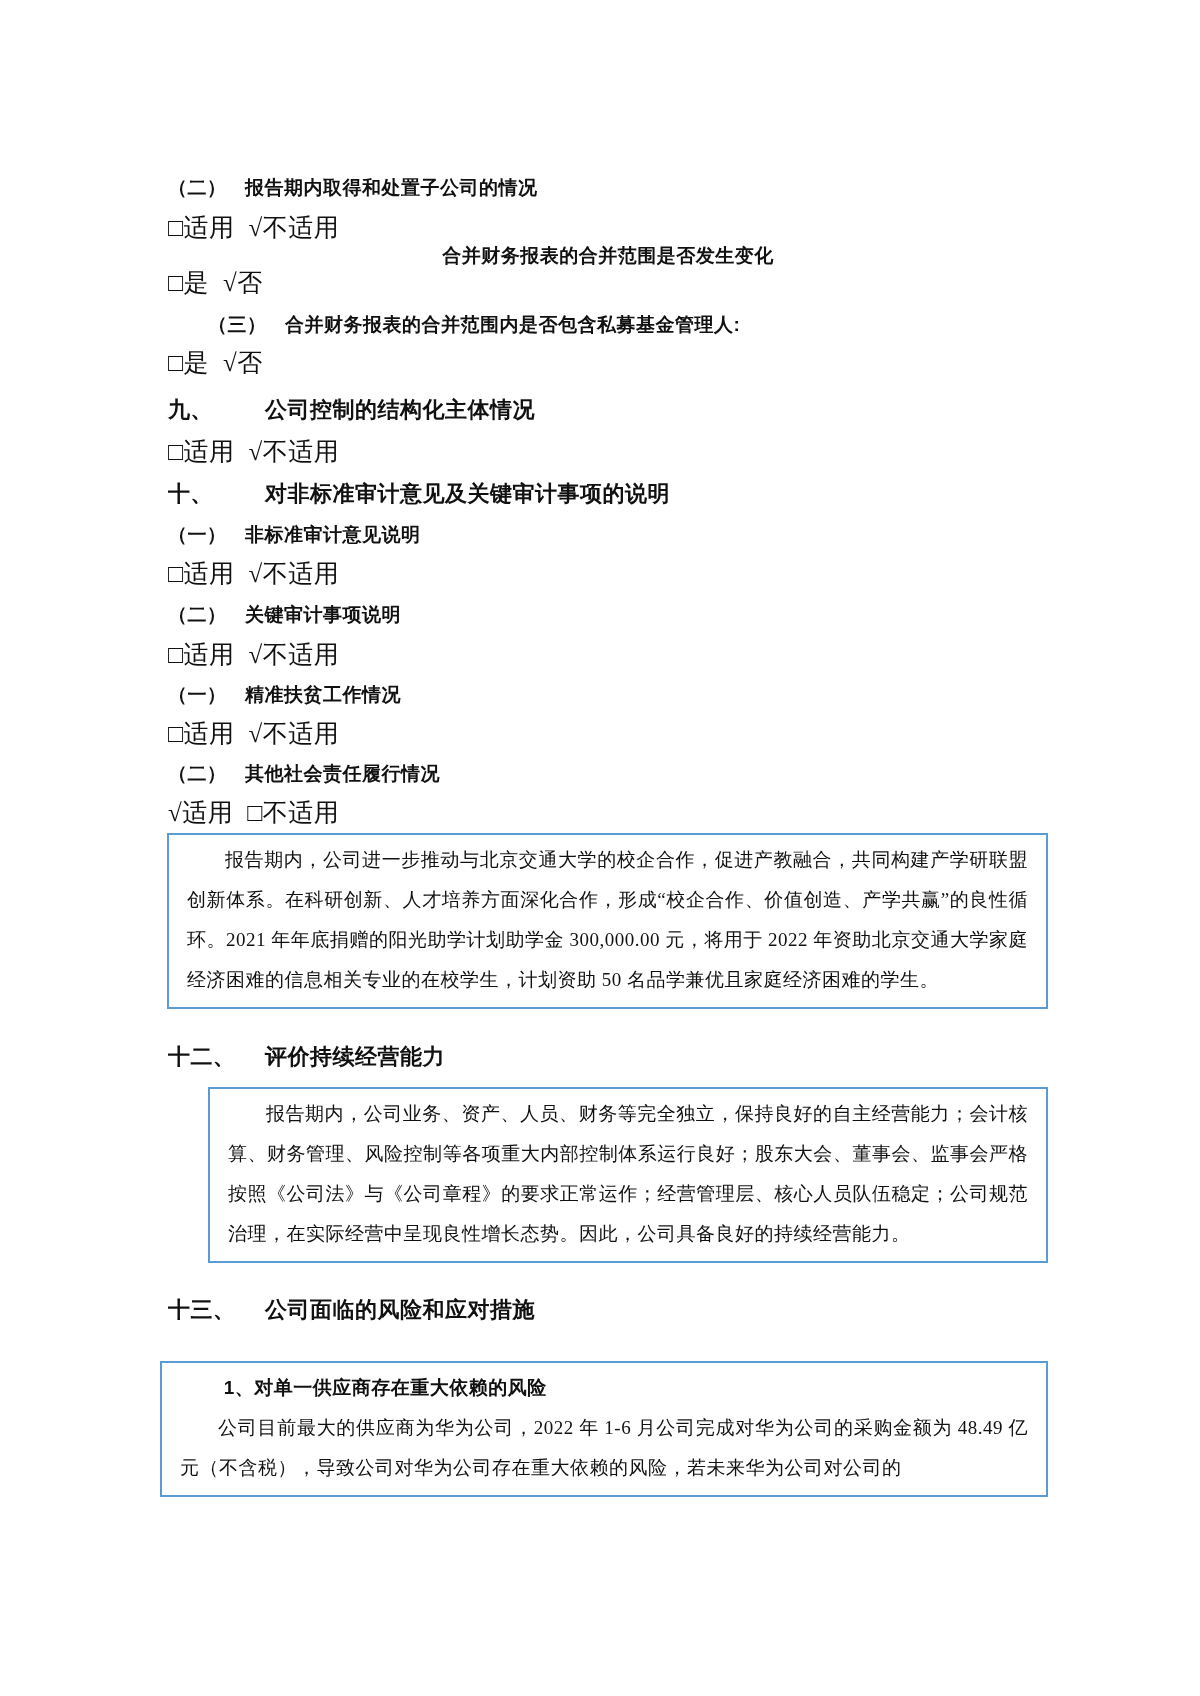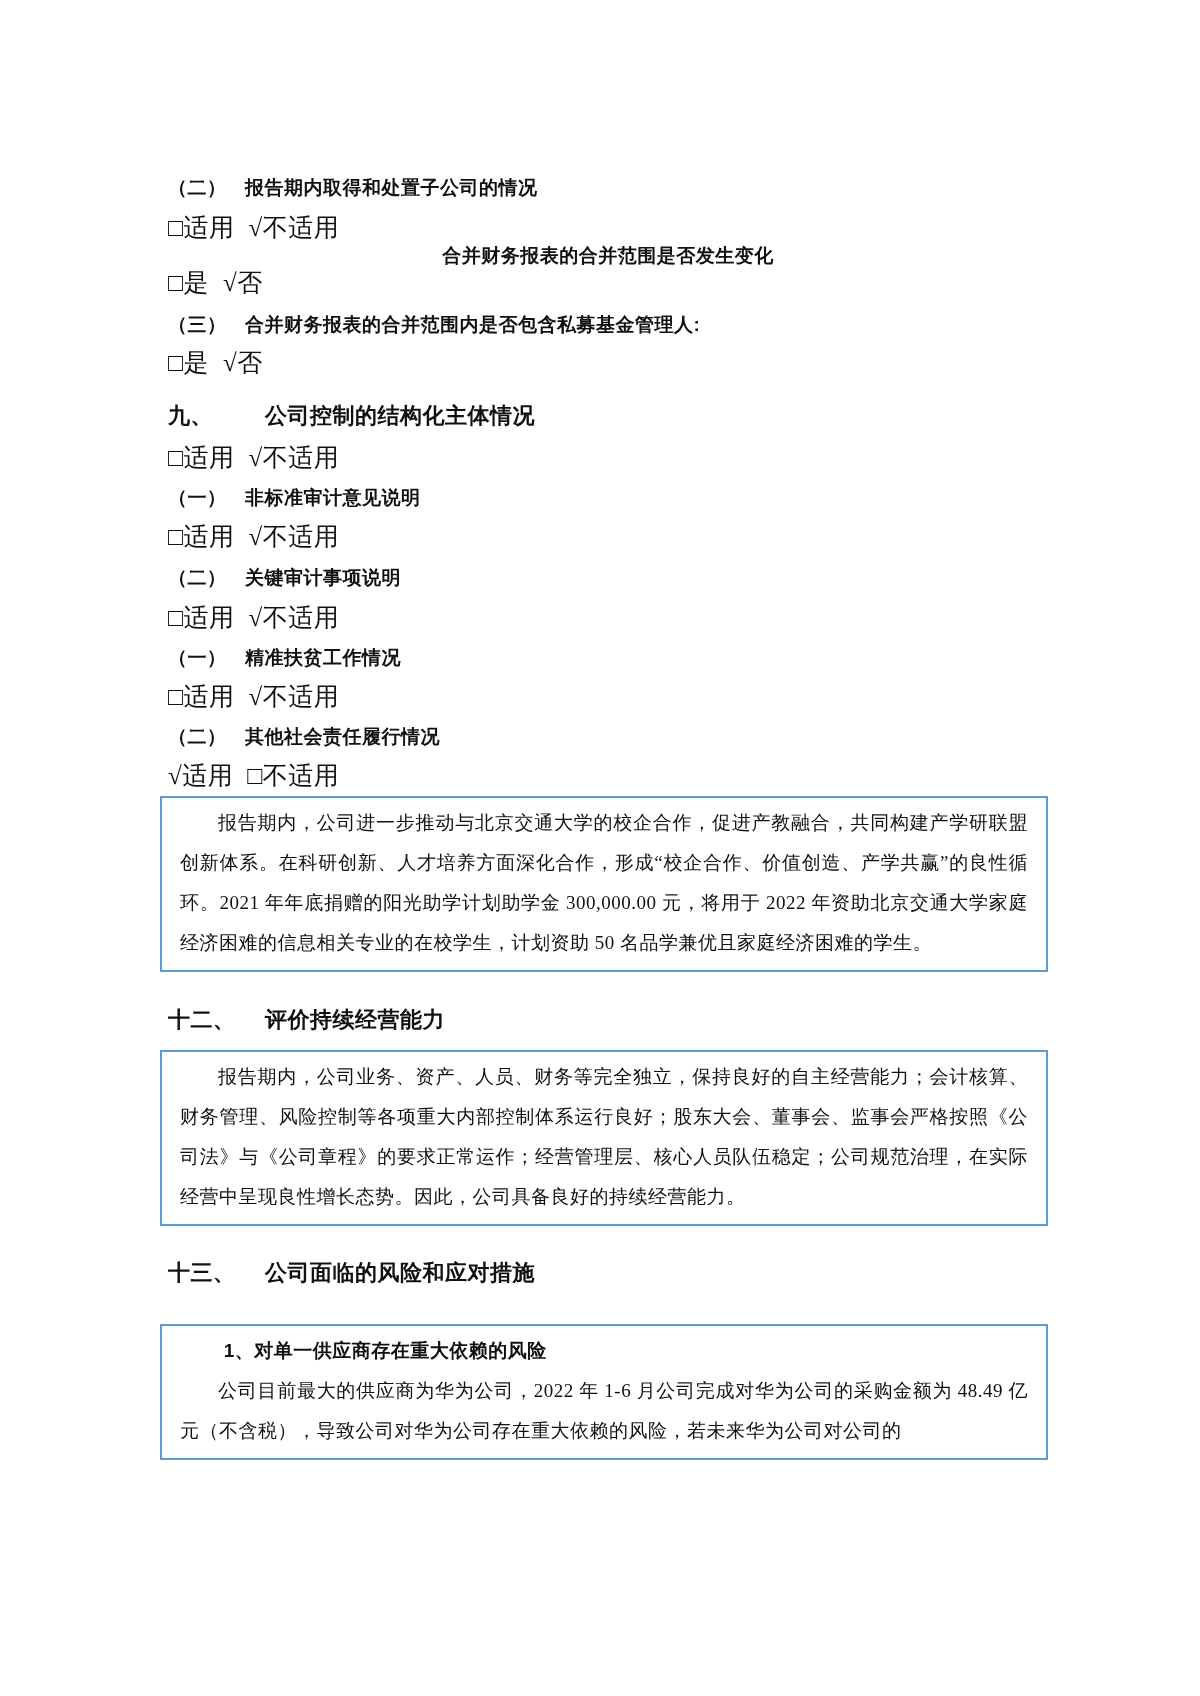--- a/index.html
+++ b/index.html
@@ -71,22 +71,22 @@
   .textbox .box-title {
     font-size: 19px;
     font-weight: bold;
     line-height: 40px;
     text-indent: 2.3em;
     font-family: "Liberation Sans", "DejaVu Sans", sans-serif;
     letter-spacing: 0.5px;
   }
   
   .mt14 { margin-top: 14px; } .mt13 { margin-top: 13px; } .mt12 { margin-top: 12px; }
-  .mt15 { margin-top: 15px; } .mt16 { margin-top: 16px; } .mt18 { margin-top: 26px; }
-  .mt2  { margin-top: 2px;  } .mt1  { margin-top: 1px;  } .mt7  { margin-top: 7px; }
+  .mt15 { margin-top: 15px; } .mt16 { margin-top: 16px; margin-left: 48px; } .mt18 { margin-top: 20px; }
+  .mt2  { margin-top: 2px;  } .mt1  { margin-top: 1px;  } .mt7  { margin-top: 7px; margin-left: 7px; }
   .mt20 { margin-top: 37px; } .mt33 { margin-top: 33px; } .mt38 { margin-top: 34px; }
 </style>
 </head>
 <body>
 
 <div class="page">
   <div class="content">
 
     <div class="h2">
       <span class="num">（二）</span><span>报告期内取得和处置子公司的情况</span>
@@ -111,20 +111,23 @@
     </div>
 
     <div class="h1 mt18">
       <span class="num">九、</span><span>公司控制的结构化主体情况</span>
     </div>
 
     <div class="check mt15">
       <span class="opt">□适用</span><span class="opt">√不适用</span>
     </div>
 
+    <div class="h1 mt15">
+      <span class="num">十、</span><span>对非标准审计意见及关键审计事项的说明</span>
+    </div>
 
     <div class="h2 mt14">
       <span class="num">（一）</span><span>非标准审计意见说明</span>
     </div>
 
     <div class="check mt13">
       <span class="opt">□适用</span><span class="opt">√不适用</span>
     </div>
 
     <div class="h2 mt15">

